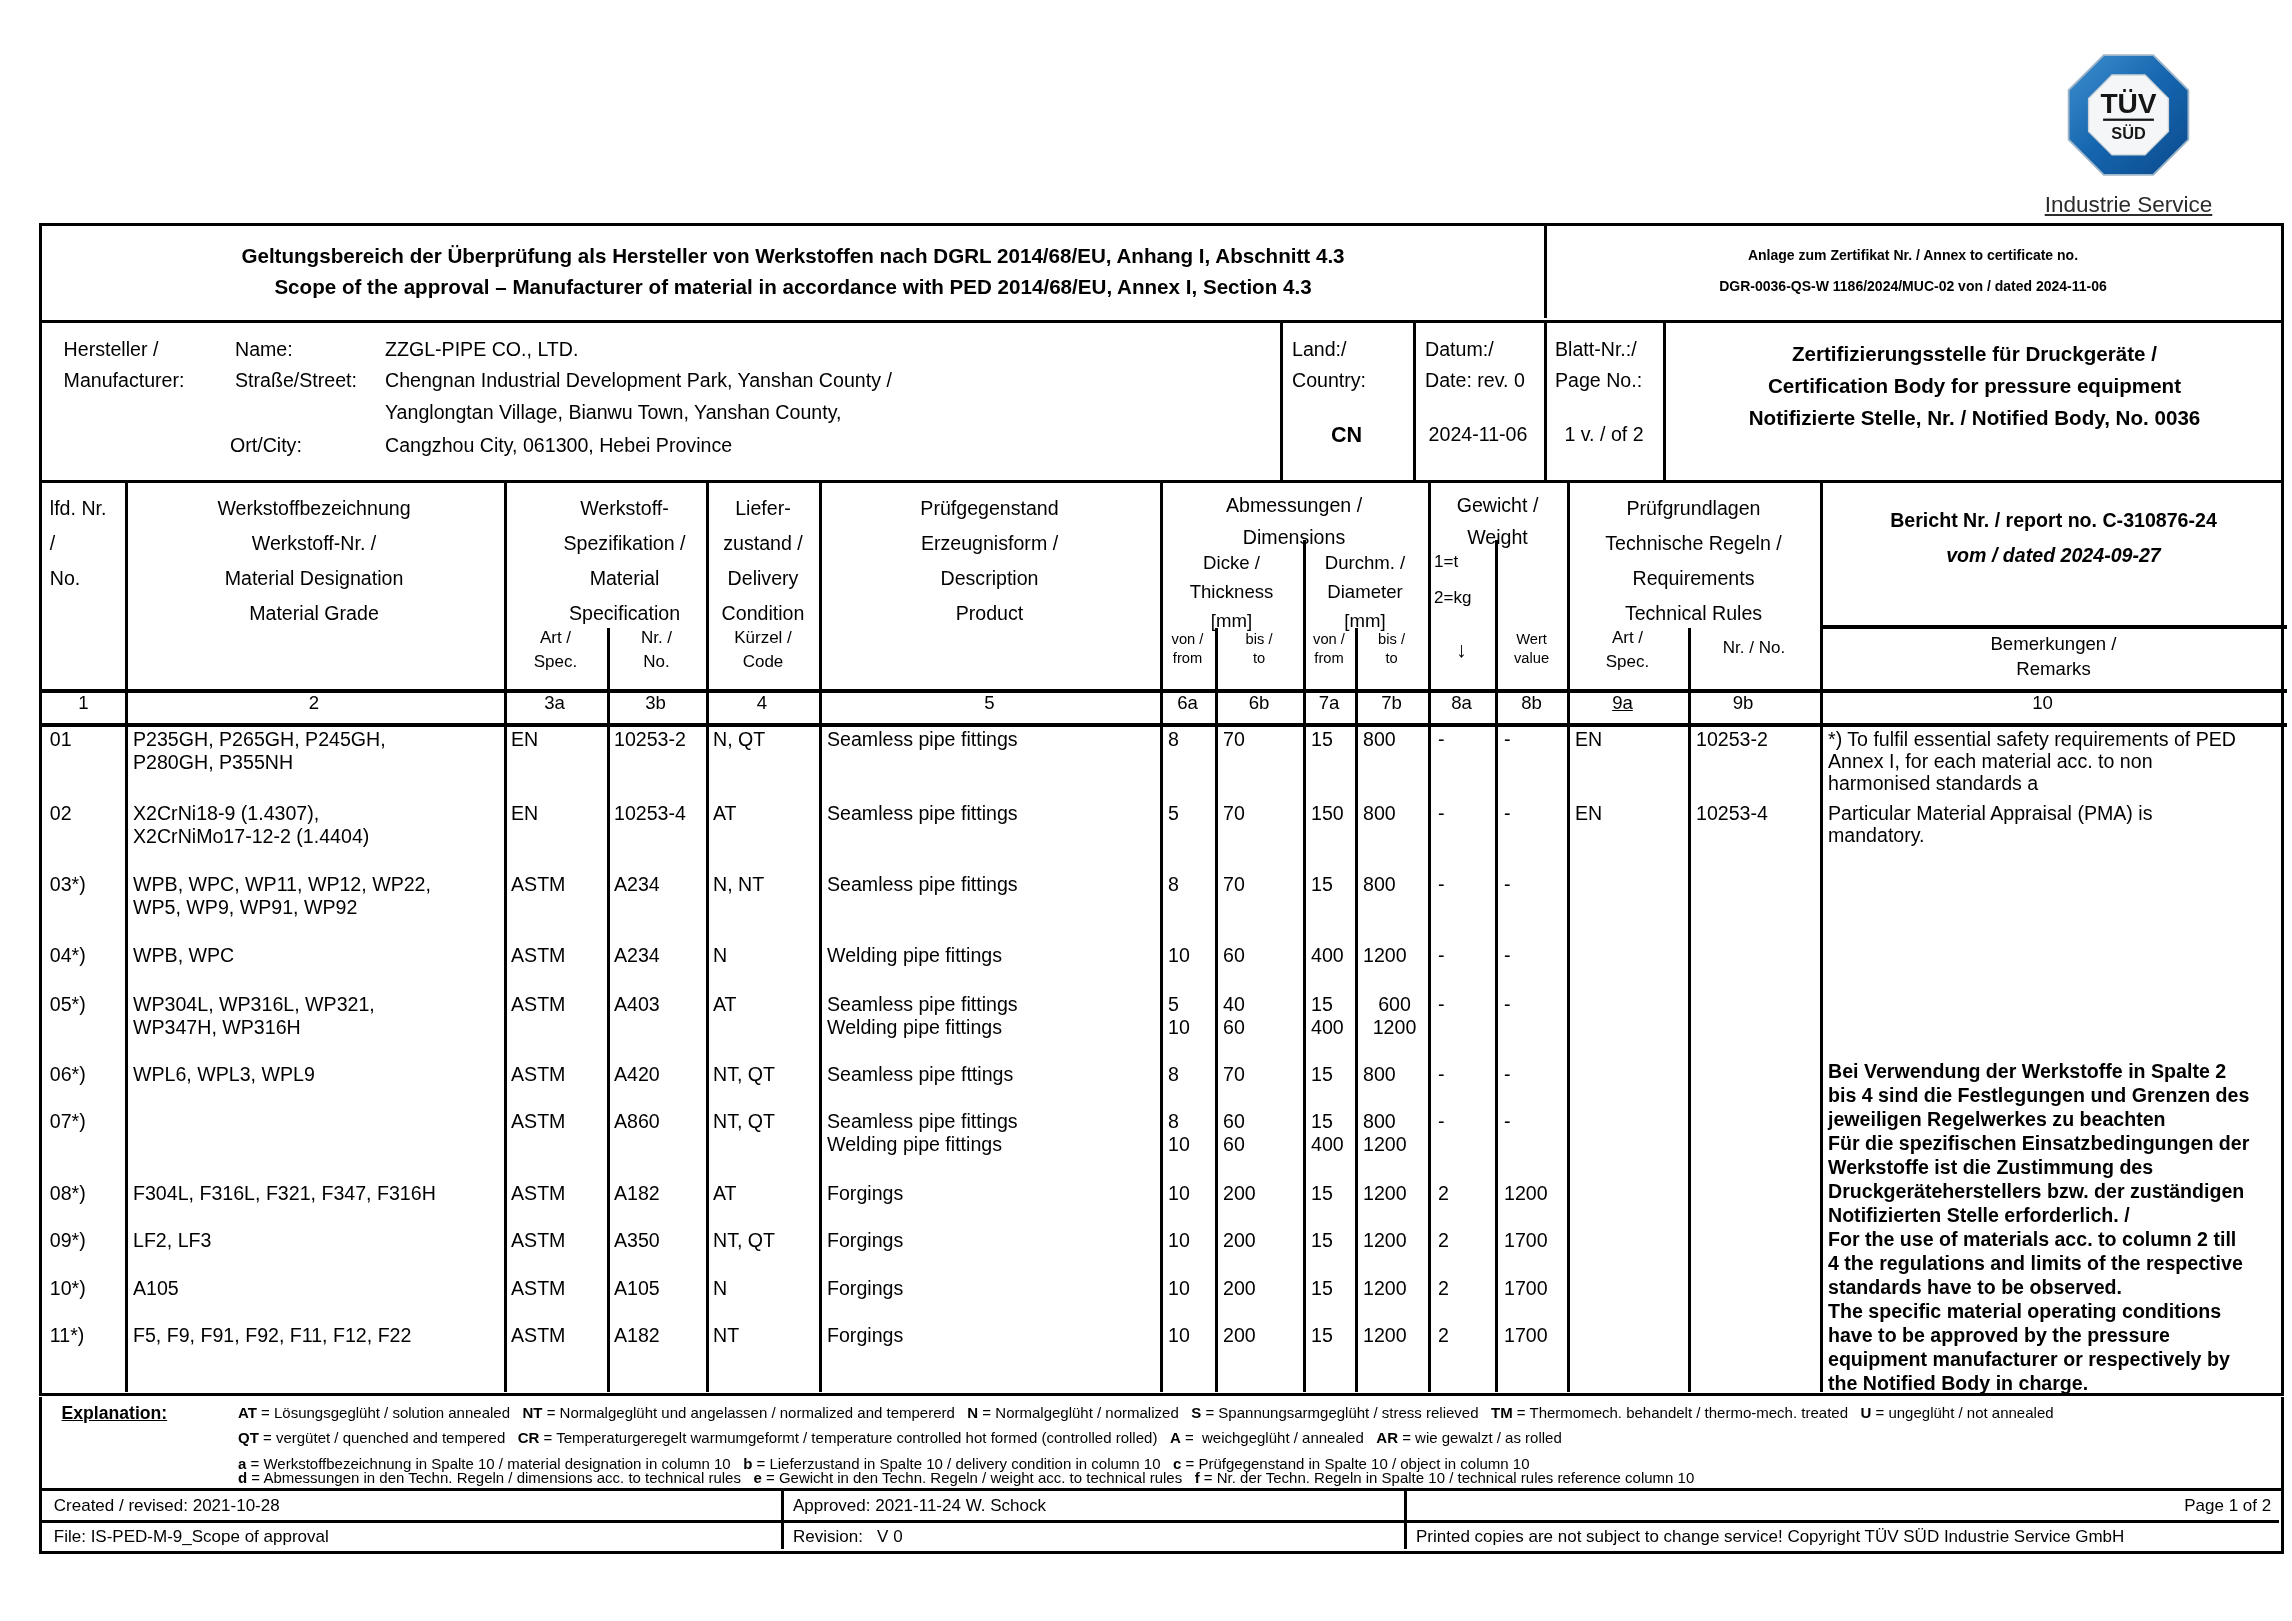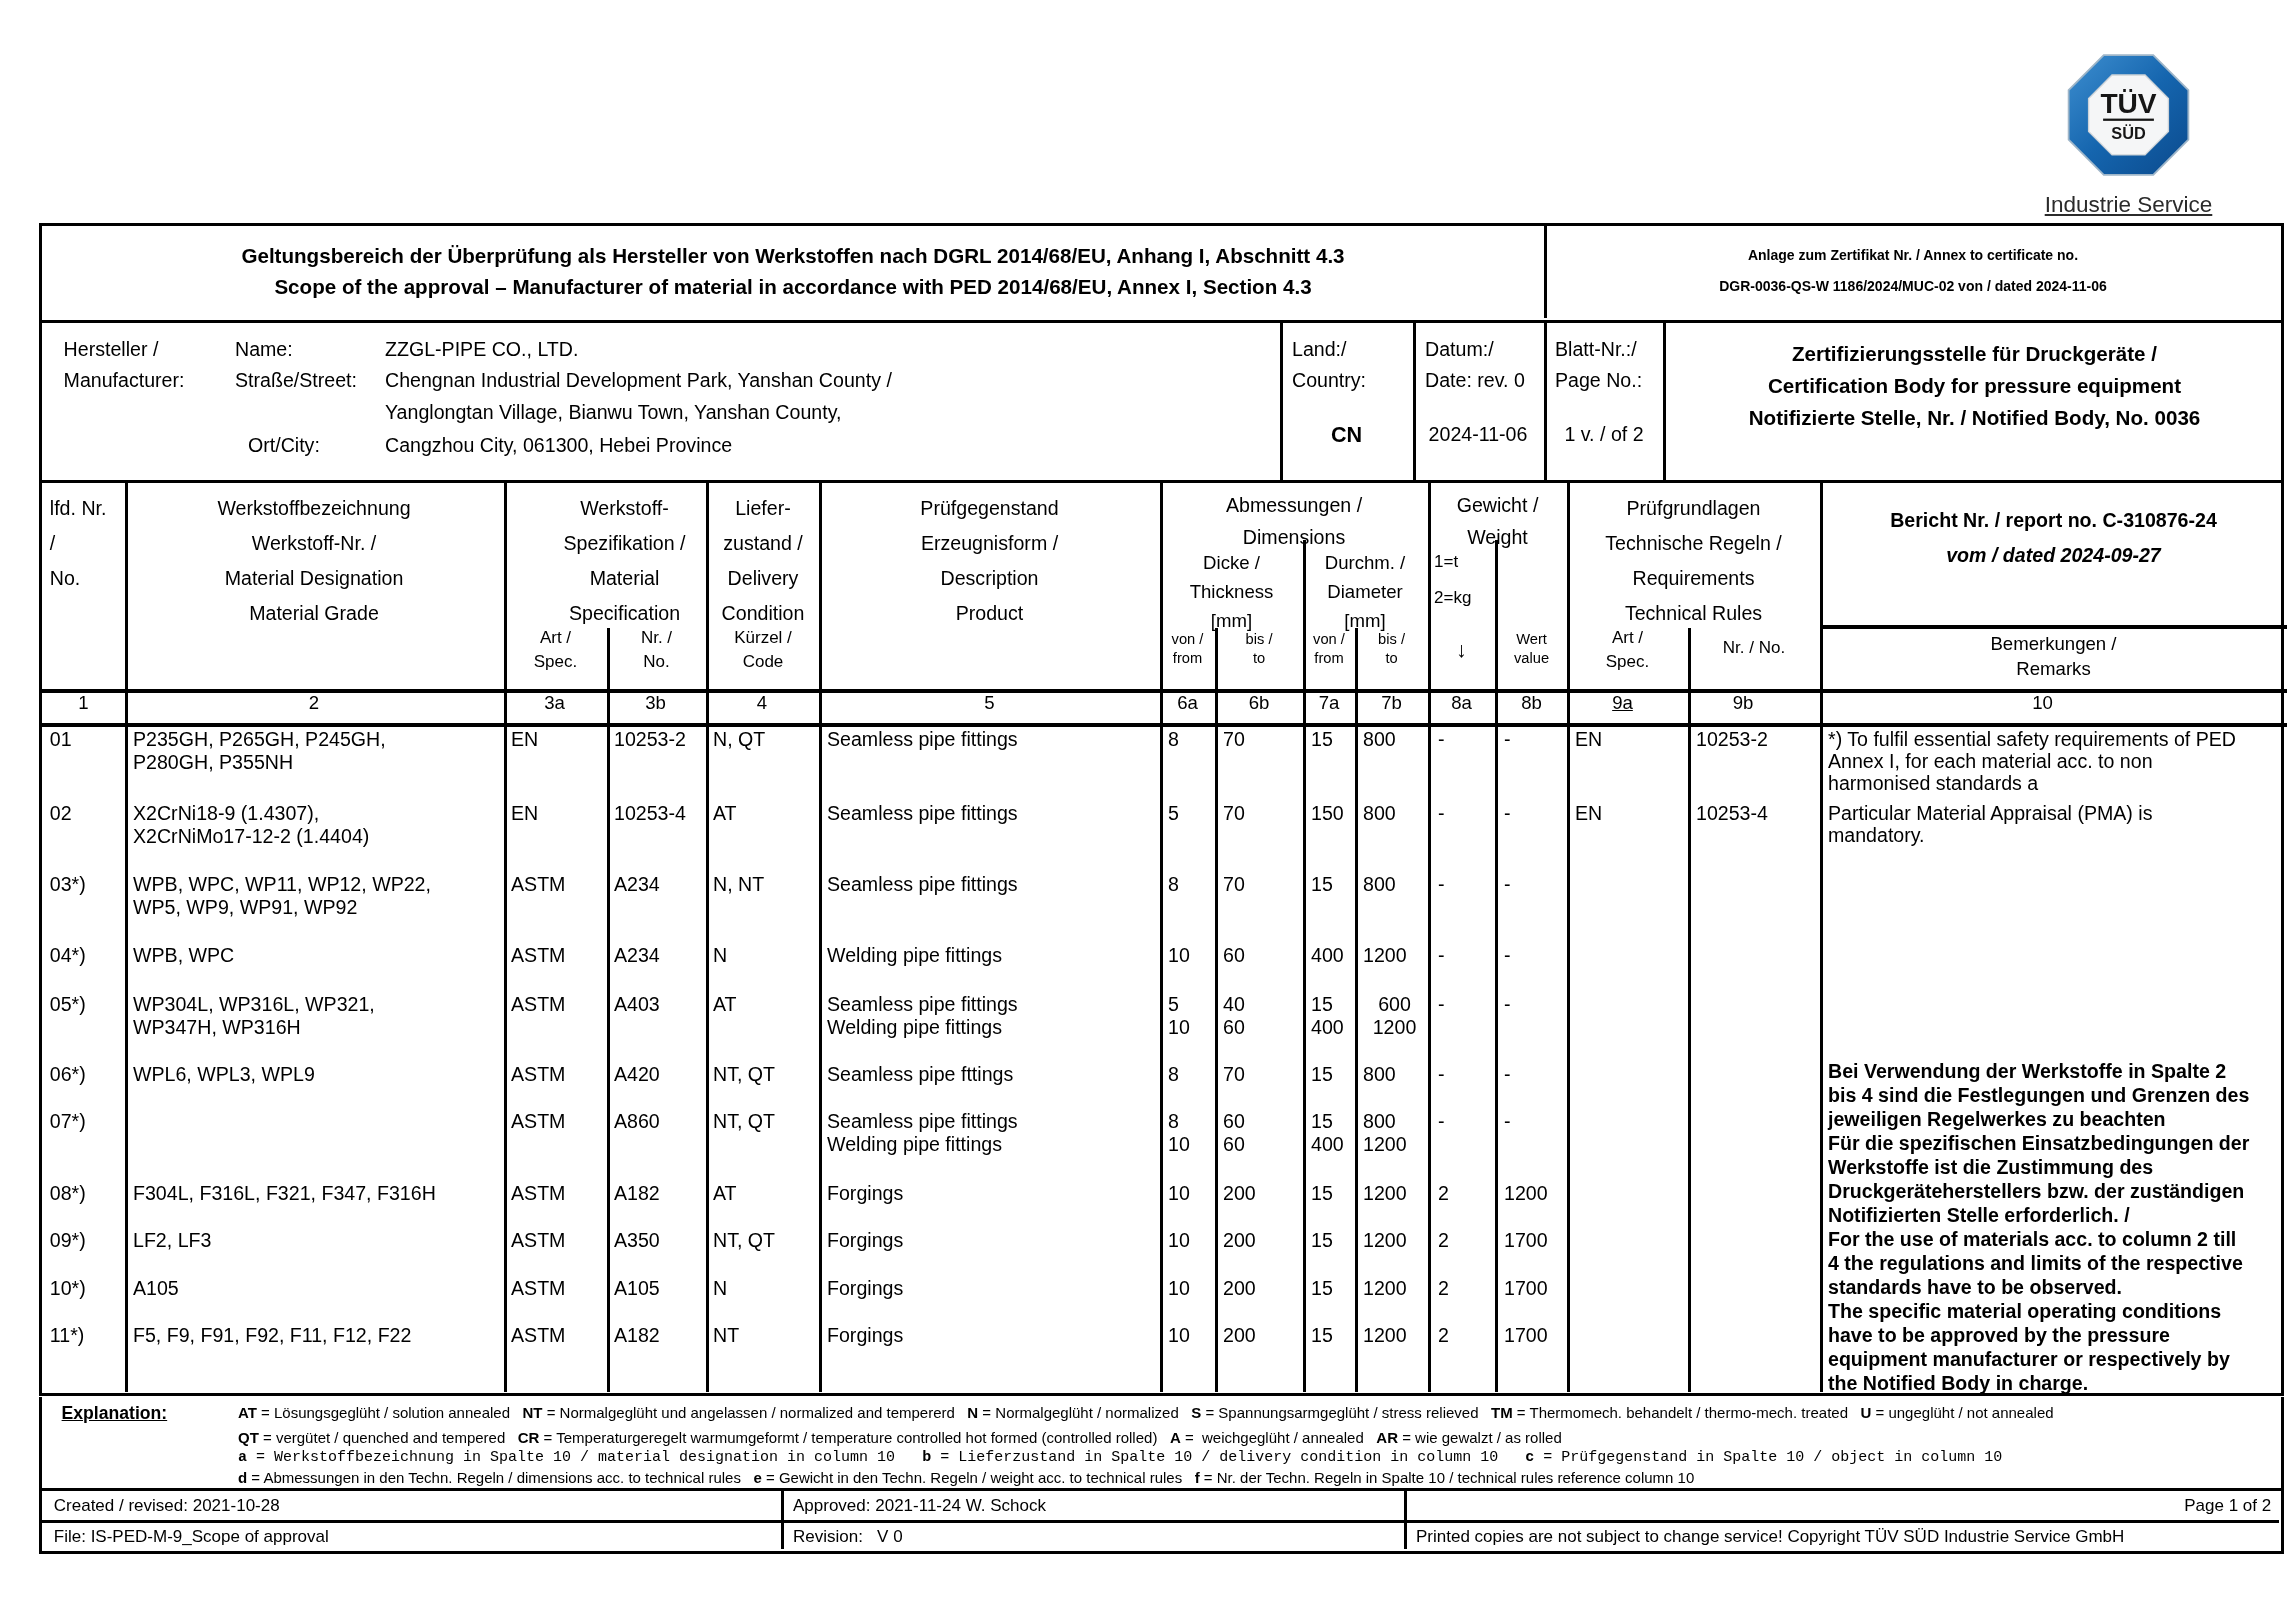--- a/index.html
+++ b/index.html
@@ -69,21 +69,21 @@
     <div class="vline" style="left:1502px;top:0;height:157px;"></div>
     <div class="vline" style="left:1621px;top:0;height:157px;"></div>
 
     <div class="mlabel" style="left:21.6px;top:10.8px;">Hersteller /
 Manufacturer:</div>
     <div class="mlabel" style="left:193px;top:10.8px;">Name:</div>
     <div class="mlabel" style="left:343px;top:10.8px;">ZZGL-PIPE CO., LTD.</div>
     <div class="mlabel" style="left:193px;top:42px;">Straße/Street:</div>
     <div class="mlabel" style="left:343px;top:42px;">Chengnan Industrial Development Park, Yanshan County /</div>
     <div class="mlabel" style="left:343px;top:74px;">Yanglongtan Village, Bianwu Town, Yanshan County,</div>
-    <div class="mlabel" style="left:206px;top:107px;">Ort/City:</div>
+    <div class="mlabel" style="left:188px;top:107px;">Ort/City:</div>
     <div class="mlabel" style="left:343px;top:107px;">Cangzhou City, 061300, Hebei Province</div>
 
     <div class="mlabel pre" style="left:1250px;top:10.8px;">Land:/
 Country:</div>
     <div class="mlabel b ctr" style="left:1238px;top:96px;width:133px;font-size:21.6px;">CN</div>
     <div class="mlabel pre" style="left:1383px;top:10.8px;">Datum:/
 Date: rev. 0</div>
     <div class="mlabel ctr" style="left:1371px;top:96px;width:130px;">2024-11-06</div>
     <div class="mlabel pre" style="left:1513px;top:10.8px;">Blatt-Nr.:/
 Page No.:</div>
@@ -370,21 +370,21 @@
 The specific material operating conditions
 have to be approved by the pressure
 equipment manufacturer or respectively by
 the Notified Body in charge.</div>
   </div>
 
   <div class="box" style="left:39px;top:1397px;width:2245px;height:91px;border-left:3.9px solid #000;border-right:3.9px solid #000;">
     <div class="abs b" style="left:19.6px;top:5.9px;font-size:17.6px;text-decoration:underline;">Explanation:</div>
     <div class="exp-line" style="left:196px;top:6.9px;"><b>AT</b> = Lösungsgeglüht / solution annealed   <b>NT</b> = Normalgeglüht und angelassen / normalized and tempererd   <b>N</b> = Normalgeglüht / normalized   <b>S</b> = Spannungsarmgeglüht / stress relieved   <b>TM</b> = Thermomech. behandelt / thermo-mech. treated   <b>U</b> = ungeglüht / not annealed</div>
     <div class="exp-line" style="left:196px;top:32px;"><b>QT</b> = vergütet / quenched and tempered   <b>CR</b> = Temperaturgeregelt warmumgeformt / temperature controlled hot formed (controlled rolled)   <b>A</b> =  weichgeglüht / annealed   <b>AR</b> = wie gewalzt / as rolled</div>
-    <div class="exp-line" style="left:196px;top:52px;font-family:Liberation Mono, monospace;"><b>a</b> = Werkstoffbezeichnung in Spalte 10 / material designation in column 10   <b>b</b> = Lieferzustand in Spalte 10 / delivery condition in column 10   <b>c</b> = Prüfgegenstand in Spalte 10 / object in column 10</div>
+    <div class="exp-line" style="left:196px;top:58px;"><b>a</b> = Werkstoffbezeichnung in Spalte 10 / material designation in column 10   <b>b</b> = Lieferzustand in Spalte 10 / delivery condition in column 10   <b>c</b> = Prüfgegenstand in Spalte 10 / object in column 10</div>
     <div class="exp-line" style="left:196px;top:72px;"><b>d</b> = Abmessungen in den Techn. Regeln / dimensions acc. to technical rules   <b>e</b> = Gewicht in den Techn. Regeln / weight acc. to technical rules   <b>f</b> = Nr. der Techn. Regeln in Spalte 10 / technical rules reference column 10</div>
   </div>
 
   <div class="box" style="left:39px;top:1488px;width:2245px;height:66px;border:3.9px solid #000;">
     <div class="hline" style="left:0;top:29px;width:2237px;"></div>
     <div class="vline" style="left:739px;top:0;height:58px;"></div>
     <div class="vline" style="left:1362px;top:0;height:58px;"></div>
     <div class="ft" style="left:11.8px;top:4.9px;">Created / revised: 2021-10-28</div>
     <div class="ft" style="left:751px;top:4.9px;">Approved: 2021-11-24 W. Schock</div>
     <div class="ft" style="right:9.8px;top:4.9px;">Page 1 of 2</div>

